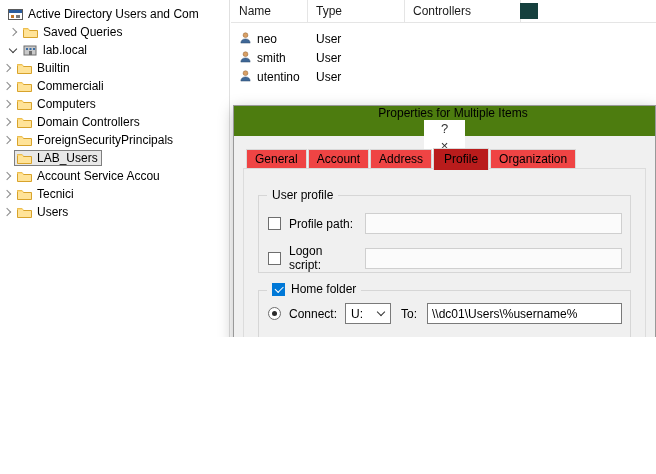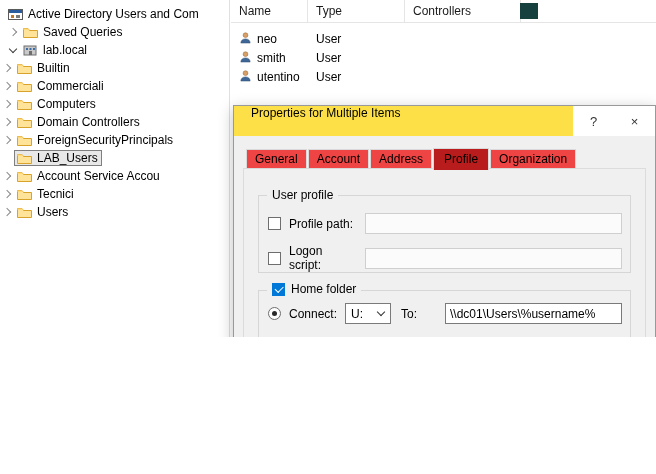--- a/index.html
+++ b/index.html
@@ -30,42 +30,42 @@
   .c-type{width:97px;}
   .c-desc{width:116px;}
   .artifact{position:absolute;left:289px;top:3px;width:18px;height:16px;background:#15403e;}
   .list-rows{margin-top:6px;}
   .list-row{display:flex;align-items:center;height:19px;}
   .ucell{padding-left:8px;box-sizing:border-box;display:flex;align-items:center;gap:5px;overflow:hidden;}
 
   
   .dialog{position:absolute;left:233px;top:105px;width:423px;height:380px;background:#f0f0f0;
           border:1px solid #999;box-shadow:0 4px 14px rgba(0,0,0,.25);box-sizing:border-box;}
-  .titlebar{height:30px;background:#fde047;display:flex;align-items:flex-start;}
+  .titlebar{height:30px;background:#4d7c0f;display:flex;align-items:center;flex-direction:column;}
   .dtitle{flex:1;padding-left:17px;}
   .tbtn{width:41px;height:30px;border:none;background:#fff;font:13px "Liberation Sans",sans-serif;color:#333;cursor:default;}
   .tabs{position:absolute;top:42px;left:12px;display:flex;align-items:flex-end;z-index:2;}
   .tab{background:#ef4444;border:1px solid #d9d9d9;padding:2px 8px;margin-right:1px;}
   .tab.active{background:#b91c1c;padding:3px 10px 4px;border-bottom:none;margin-bottom:-1px;}
   .page{position:absolute;left:9px;right:9px;top:62px;bottom:-2px;border:1px solid #dcdcdc;background:#f0f0f0;}
   .desc{padding:12px 10px 0 14px;line-height:15px;}
   .group{position:relative;border:1px solid #d6d6d6;margin:0 14px;}
   .g1{margin-top:26px;height:76px;}
   .g2{margin-top:17px;height:108px;}
   .legend{position:absolute;top:-8px;left:8px;background:#f0f0f0;padding:0 5px;}
   .legend.lg2{top:-9px;display:flex;align-items:center;gap:6px;}
   .frow{display:flex;align-items:center;padding:0 8px 0 9px;gap:8px;}
   .g1 .r1{margin-top:17px;}
   .g1 .r2{margin-top:10px;}
   .g2 .r1{margin-top:22px;}
   .g2 .r2{margin-top:12px;}
   .flabel{flex:0 0 auto;}
   .w70{width:68px;flex:0 0 68px;}
   .w52{width:48px;flex:0 0 48px;}
-  .to{margin-left:2px;margin-right:20px;}
+  .to{margin-left:2px;margin-right:2px;}
   .cb{width:13px;height:13px;flex:0 0 13px;background:#fff;border:1px solid #6e6e6e;box-sizing:border-box;position:relative;}
   .cb.checked{background:#0078d7;border-color:#0078d7;}
   .cb.checked::after{content:"";position:absolute;left:2px;top:2.5px;width:7px;height:3.5px;
       border-left:1.6px solid #fff;border-bottom:1.6px solid #fff;transform:rotate(-45deg);}
   .radio{width:13px;height:13px;flex:0 0 13px;border-radius:50%;background:#fff;border:1px solid #6e6e6e;box-sizing:border-box;position:relative;}
   .radio.selected::after{content:"";position:absolute;left:3px;top:3px;width:5px;height:5px;border-radius:50%;background:#2b2b2b;}
   .tinput{flex:1;min-width:0;height:21px;border:1px solid #7a7a7a;background:#fff;
           font:12px "Liberation Sans",sans-serif;padding:0 4px;box-sizing:border-box;}
   .tinput.dis{border-color:#cfcfcf;background:#fbfbfb;color:#6e6e6e;}
   .combo{flex:0 0 46px;height:21px;border:1px solid #7a7a7a;background:#fff;display:flex;align-items:center;

